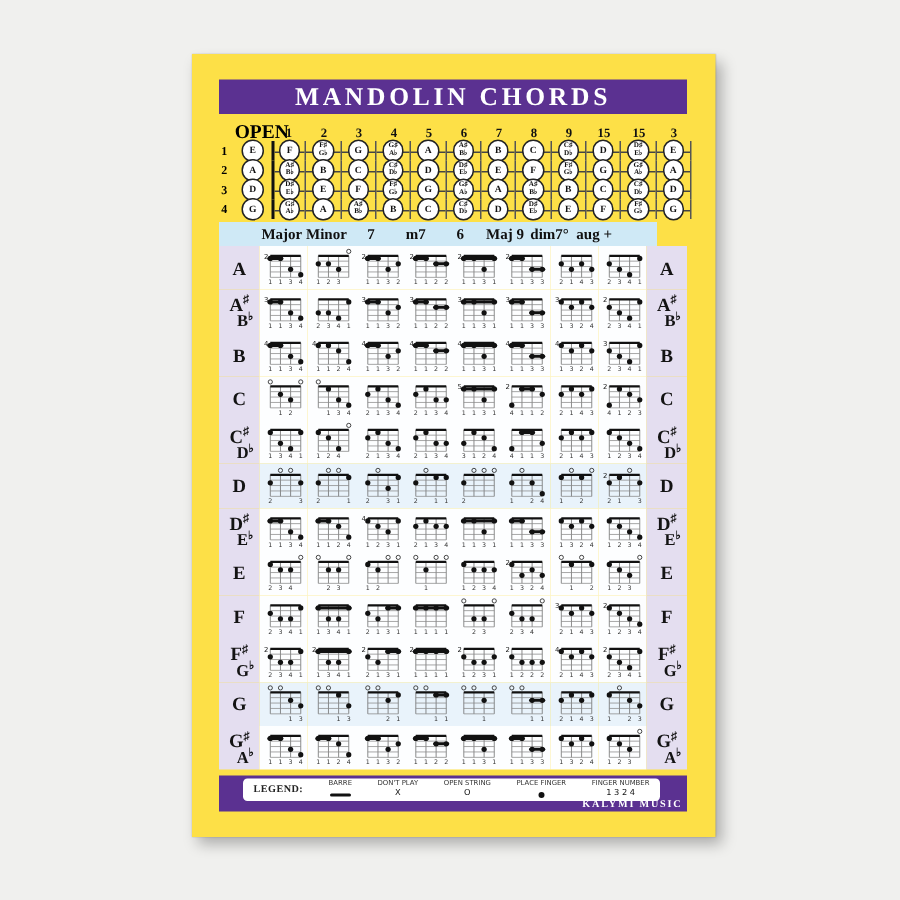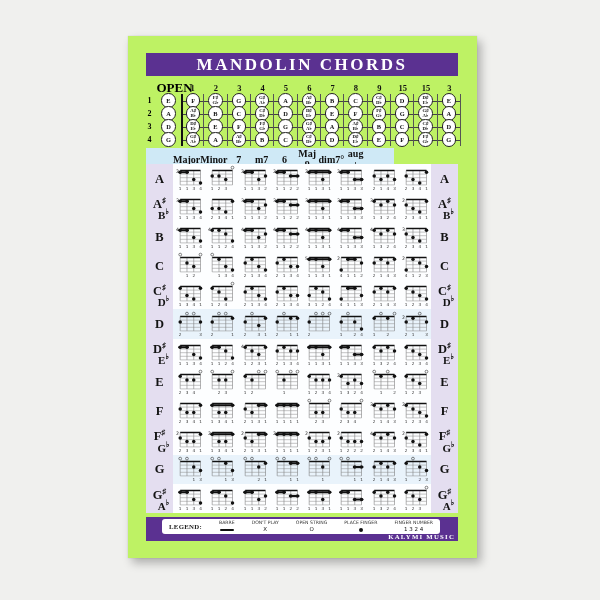--- a/index.html
+++ b/index.html
@@ -2,21 +2,21 @@
 <html><head>
 <meta charset="utf-8">
 <style>
   html,body{margin:0;padding:0;}
   body{
     width:600px;height:600px;background:#f0f0ee;overflow:hidden;
     font-family:"Liberation Serif", serif;
   }
   .page{
     position:absolute;left:128px;top:36px;width:349px;height:522px;
-    background:#bef264;box-shadow:4px 5px 9px rgba(0,0,0,.28), 0 0 1px rgba(0,0,0,.2);
+    background:#fde047;box-shadow:4px 5px 9px rgba(0,0,0,.28), 0 0 1px rgba(0,0,0,.2);
   }
   
   .title-bar{
     position:absolute;left:18px;top:17px;width:312px;height:23px;
     background:#5b3191;color:#fff;display:flex;align-items:center;justify-content:center;
     font-weight:bold;font-size:17px;letter-spacing:2.5px;
   }
   
   .fretboard{
     position:absolute;left:15px;top:45px;width:318px;height:65px;
@@ -33,21 +33,21 @@
   }
   .fb-fret.nut{border-left:2.5px solid #111;}
   .circ{
     position:relative;z-index:1;background:#fff;border:0.9px solid #222;border-radius:50%;
     width:12.6px;height:12.6px;display:flex;flex-direction:column;align-items:center;justify-content:center;
     font-size:6.4px;font-weight:bold;line-height:6px;color:#111;
   }
   .circ .dual{font-size:4.8px;line-height:4.2px;font-weight:bold;}
   
   .type-band{
-    position:absolute;left:18px;top:112px;width:248px;height:16px;
+    position:absolute;left:18px;top:112px;width:292px;height:16px;
     background:#cfe9f6;display:grid;grid-template-columns:27px repeat(8,1fr) 27px;align-items:center;
   }
   .type-band .tcell{text-align:center;font-weight:bold;font-size:10px;color:#101010;}
   
   .chart{
     position:absolute;left:18px;top:128px;width:312px;
   }
   .chart-row{
     display:grid;grid-template-columns:27px repeat(8,1fr) 27px;height:29.1px;
   }

